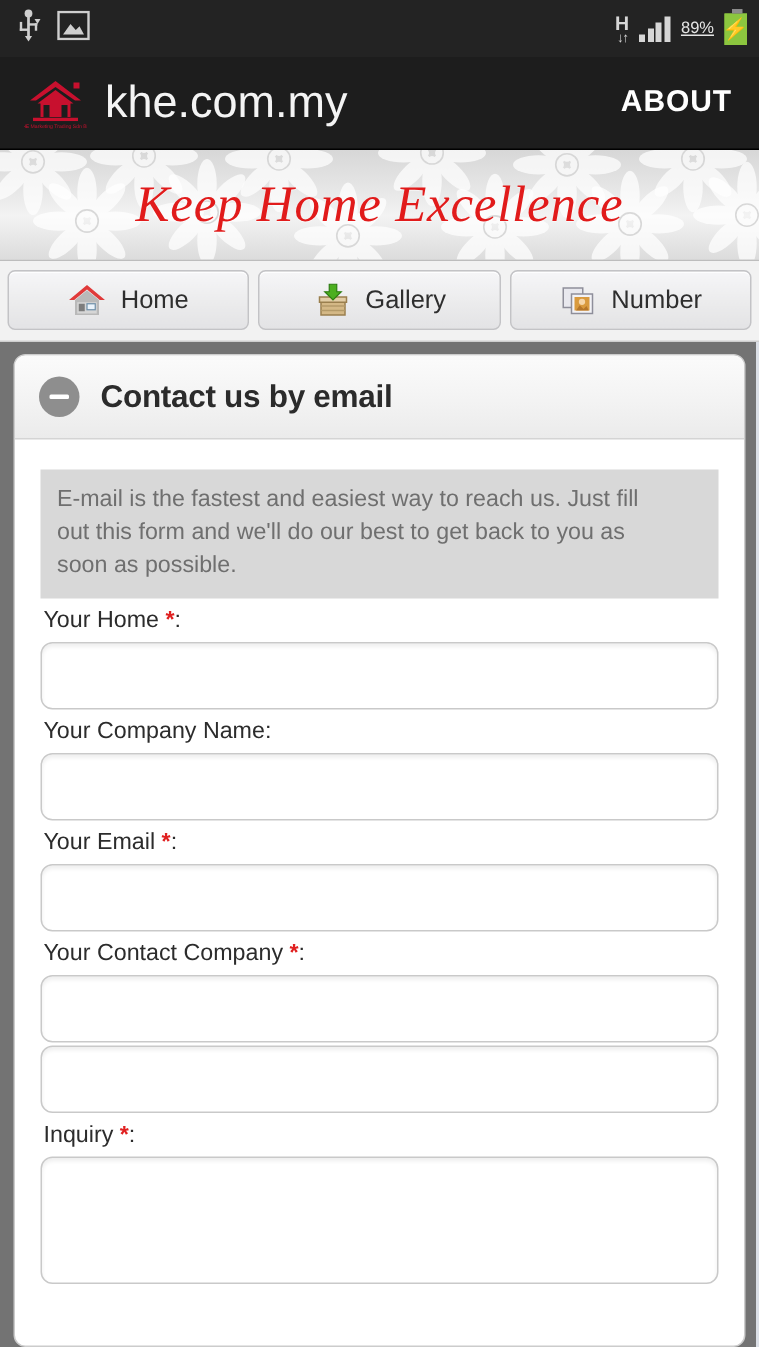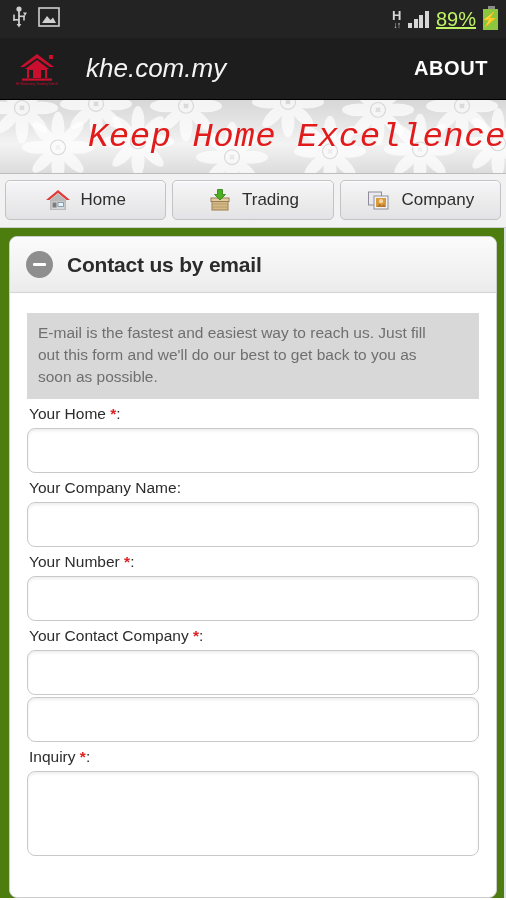--- a/index.html
+++ b/index.html
@@ -37,21 +37,21 @@
   #hspeed .h-letter { font-size: 13px; font-weight: bold; letter-spacing: 0; }
   #hspeed .h-arrows { font-size: 9px; margin-top: -1px; letter-spacing: -1px; }
 
   #signal-bars { display: flex; align-items: flex-end; gap: 1.5px; height: 17px; }
   #signal-bars i { display: block; width: 4px; background: #d6d6d6; }
   #signal-bars i:nth-child(1) { height: 5px; }
   #signal-bars i:nth-child(2) { height: 9px; }
   #signal-bars i:nth-child(3) { height: 13px; }
   #signal-bars i:nth-child(4) { height: 17px; }
 
-  #battery-pct { color: #bef264; font-size: 20px; text-decoration: underline; }
+  #battery-pct { color: #e5e5e5; font-size: 11px; text-decoration: underline; }
 
   #battery {
     position: relative;
     width: 15px; height: 21px;
     background: #8cc63f;
     border: 1px solid #8cc63f;
     display: flex; align-items: center; justify-content: center;
   }
   #battery::before {
     content: "";
@@ -67,24 +67,23 @@
     height: 62px;
     background: #1d1d1d;
     display: flex;
     align-items: center;
     padding: 0 18px 0 16px;
     border-bottom: 1px solid #000;
   }
   #app-logo { width: 42px; height: 36px; flex: 0 0 auto; }
   #app-title {
     color: #f4f4f4;
-    font-size: 26px;
-    margin-left: 28px;
+    font-size: 30px;
+    margin-left: 12px;
     font-weight: normal;
-    font-style: italic;
   }
   #about-button {
     margin-left: auto;
     color: #ffffff;
     font-size: 20px;
     font-weight: bold;
     letter-spacing: 0.6px;
     cursor: pointer;
   }
 
@@ -95,22 +94,22 @@
     overflow: hidden;
     background:
       linear-gradient(to bottom, #d7d7d7 0%, #e6e6e6 35%, #f3f3f3 60%, #dcdcdc 100%);
     border-bottom: 1px solid #bdbdbd;
   }
   #banner svg { position: absolute; inset: 0; width: 100%; height: 100%; }
   #banner-text {
     position: absolute;
     left: 0; right: 0; top: 50%;
     transform: translateY(-50%);
-    text-align: right;
-    font-family: Liberation Mono, monospace;
+    text-align: center;
+    font-family: Liberation Serif, serif;
     font-style: italic;
     font-size: 34px;
     color: #e11b1b;
     letter-spacing: 0.5px;
     text-shadow: 0 1px 0 rgba(255,255,255,.6);
     white-space: nowrap;
   }
 
   
   #tab-bar {
@@ -131,21 +130,21 @@
     justify-content: center;
     gap: 9px;
     cursor: pointer;
     box-shadow: inset 0 1px 0 rgba(255,255,255,.9);
   }
   .tab .tab-label { font-size: 17px; color: #2e2e2e; }
   .tab svg { display: block; flex: 0 0 auto; }
 
   
   #content {
-    background: #4d7c0f;
+    background: #737373;
     height: 670px;
     padding: 8px 9px 0 9px;
     position: relative;
   }
 
   #card {
     border: 1px solid #cccccc;
     border-radius: 8px;
     background: #ffffff;
     overflow: hidden;
@@ -339,34 +338,34 @@
       <svg width="26" height="24" viewBox="0 0 26 24">
         <rect x="5" y="11" width="16" height="11" fill="#d4b886" stroke="#9a7f4e" stroke-width="1"></rect>
         <rect x="4" y="10" width="18" height="3.5" fill="#e2cda6" stroke="#9a7f4e" stroke-width="1"></rect>
         <line x1="5" y1="16" x2="21" y2="16" stroke="#b49a68" stroke-width="0.9"></line>
         <line x1="5" y1="19" x2="21" y2="19" stroke="#b49a68" stroke-width="0.9"></line>
         <g fill="#4caf1f" stroke="#2e7d12" stroke-width="0.8">
           <polygon points="10.5,1.5 15.5,1.5 15.5,6.5 18.5,6.5 13,12 7.5,6.5 10.5,6.5"></polygon>
         </g>
       </svg>
     </span>
-    <span class="tab-label">Trading</span>
+    <span class="tab-label">Gallery</span>
   </div>
 
   <div class="tab">
     <span>
       <svg width="26" height="24" viewBox="0 0 26 24">
         <rect x="2.5" y="4" width="13" height="13" fill="#e8e8ee" stroke="#8e8e9a" stroke-width="1"></rect>
         <rect x="8" y="8" width="14" height="13" fill="#f2f2f6" stroke="#8e8e9a" stroke-width="1"></rect>
         <rect x="10" y="10" width="10" height="9" fill="#d99a3e"></rect>
         <circle cx="15" cy="13.2" r="2.1" fill="#f6d6a8"></circle>
         <path d="M11,19 L13.5,15.5 L16,18 L18,16 L19.5,19 Z" fill="#b5762a"></path>
       </svg>
     </span>
-    <span class="tab-label">Company</span>
+    <span class="tab-label">Number</span>
   </div>
 
 </div>
 
 <div id="content">
   <div id="card">
 
     <div id="card-header">
       <span id="collapse-icon">
         <span class="minus"></span>
@@ -374,21 +373,21 @@
       <span id="card-title">Contact us by email</span>
     </div>
 
     <div id="card-body">
       <div id="intro-box">E-mail is the fastest and easiest way to reach us. Just fill out this form and we'll do our best to get back to you as soon as possible.</div>
       <div id="fields-host">
           <div class="field-label"><span>Your Home</span> <span class="req">*</span><span>:</span></div>
           <input type="text" class="text-input" placeholder="" style="">
           <div class="field-label"><span>Your Company Name</span><span>:</span></div>
           <input type="text" class="text-input" placeholder="" style="">
-          <div class="field-label"><span>Your Number</span> <span class="req">*</span><span>:</span></div>
+          <div class="field-label"><span>Your Email</span> <span class="req">*</span><span>:</span></div>
           <input type="text" class="text-input" placeholder="" style="">
           <div class="field-label"><span>Your Contact Company</span> <span class="req">*</span><span>:</span></div>
           <input type="text" class="text-input" placeholder="" style="">
           <input type="text" class="text-input" placeholder="" style="">
           <div class="field-label"><span>Inquiry</span> <span class="req">*</span><span>:</span></div>
           <textarea class="text-area" placeholder="" style=""></textarea>
         </div>
     </div>
 
   </div>

